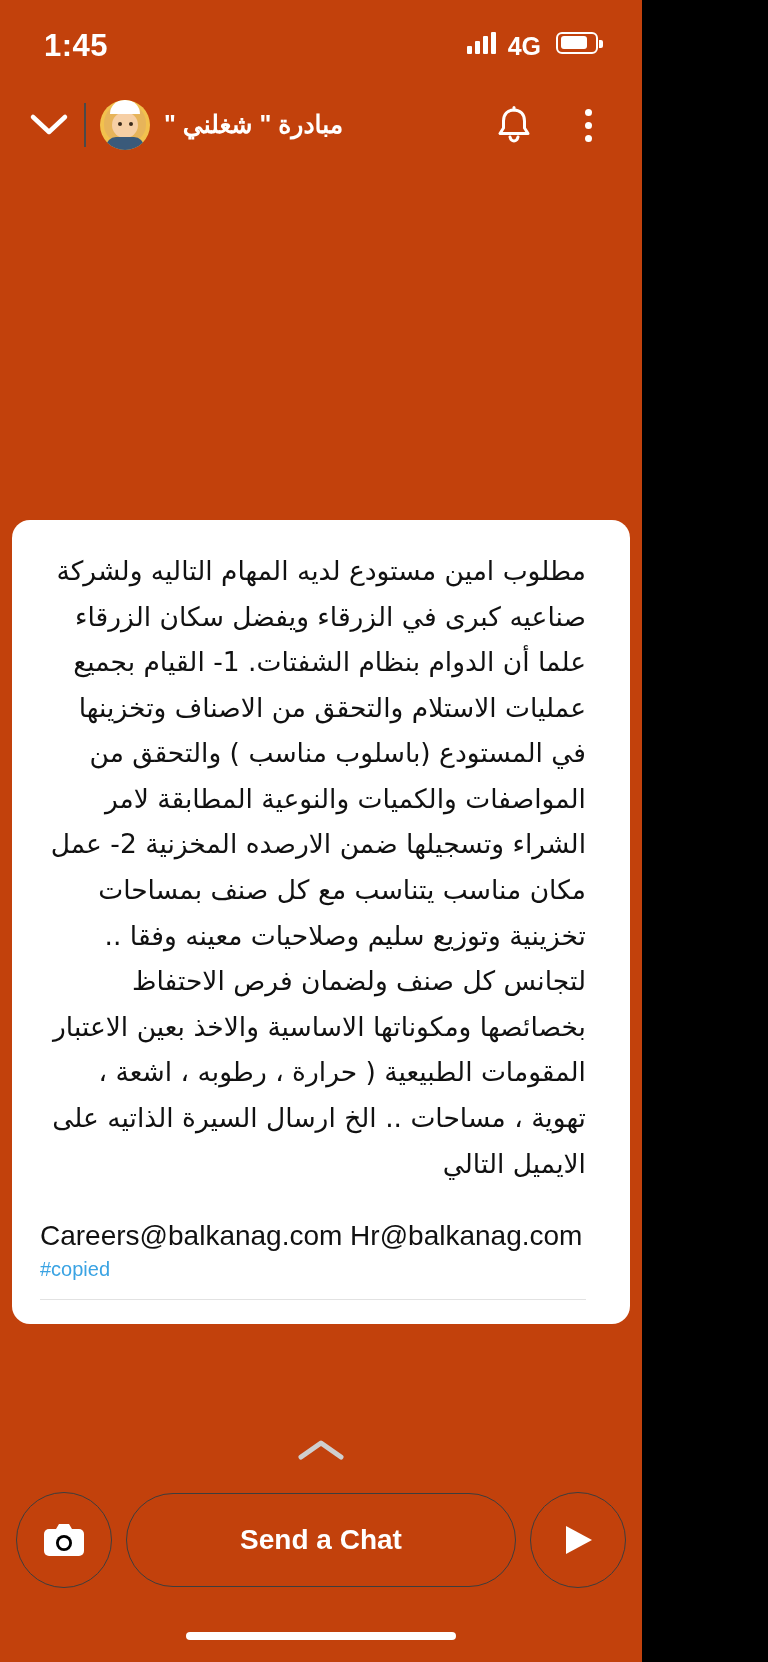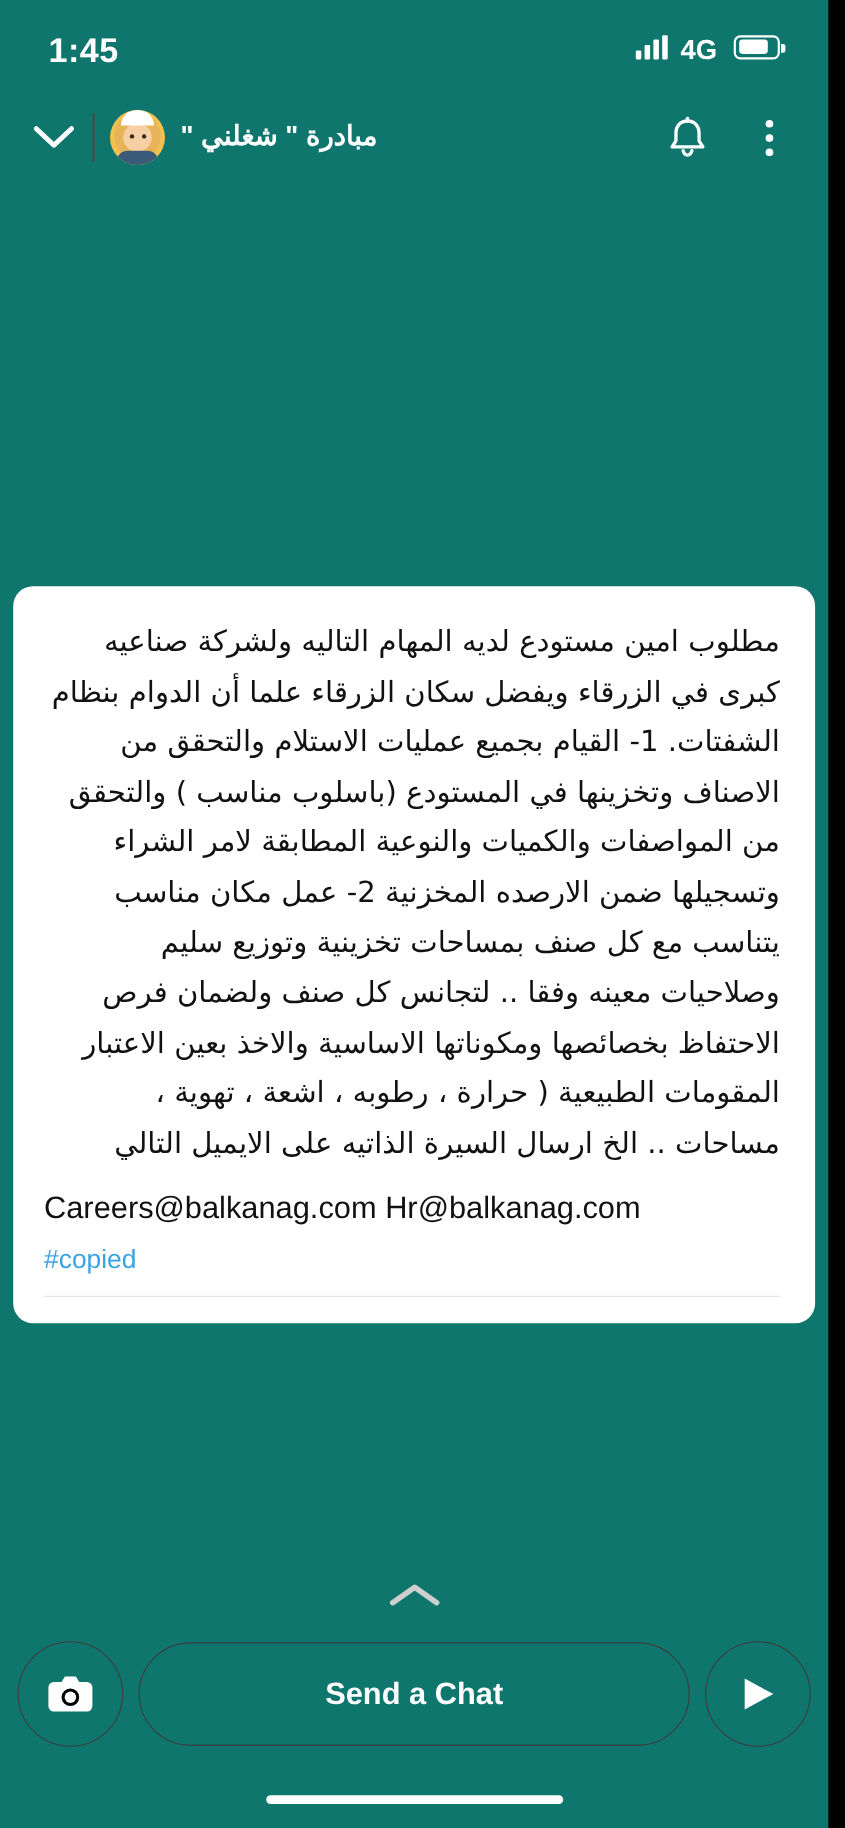--- a/index.html
+++ b/index.html
@@ -5,23 +5,23 @@
   * { margin: 0; padding: 0; box-sizing: border-box; }
   html, body {
     width: 768px;
     height: 1662px;
     background: #000;
     font-family: "Liberation Sans", sans-serif;
     overflow: hidden;
   }
   .phone {
     position: relative;
-    width: 753px;
+    width: 642px;
     height: 1662px;
-    background: #0f766e;
+    background: #c2410c;
     color: #fff;
   }
 
   
   .status-bar {
     position: absolute;
     top: 0; left: 0; right: 0;
     height: 78px;
     display: flex;
     align-items: center;
@@ -199,45 +199,45 @@
     background: #fff;
     border-radius: 50%;
     display: block;
   }
 
   
   .card {
     position: absolute;
     left: 12px;
     right: 12px;
-    top: 533px;
+    top: 520px;
     background: #fff;
     color: #000;
     border-radius: 18px;
-    padding: 28px 32px 24px 28px;
+    padding: 28px 44px 24px 28px;
   }
   .card-text {
     direction: rtl;
     text-align: right;
     font-size: 26.5px;
     line-height: 1.72;
     color: #111;
     font-family: "DejaVu Sans", sans-serif;
   }
   .card-emails {
-    margin-top: 20px;
+    margin-top: 34px;
     font-size: 28px;
     color: #111;
     direction: ltr;
     text-align: left;
     word-break: break-word;
   }
   .card-tag {
-    margin-top: 18px;
-    font-size: 24px;
+    margin-top: 6px;
+    font-size: 20px;
     color: #3aa3e3;
     direction: ltr;
     text-align: left;
   }
   .card-rule {
     margin-top: 18px;
     height: 1px;
     background: #e2e2e2;
   }
 

